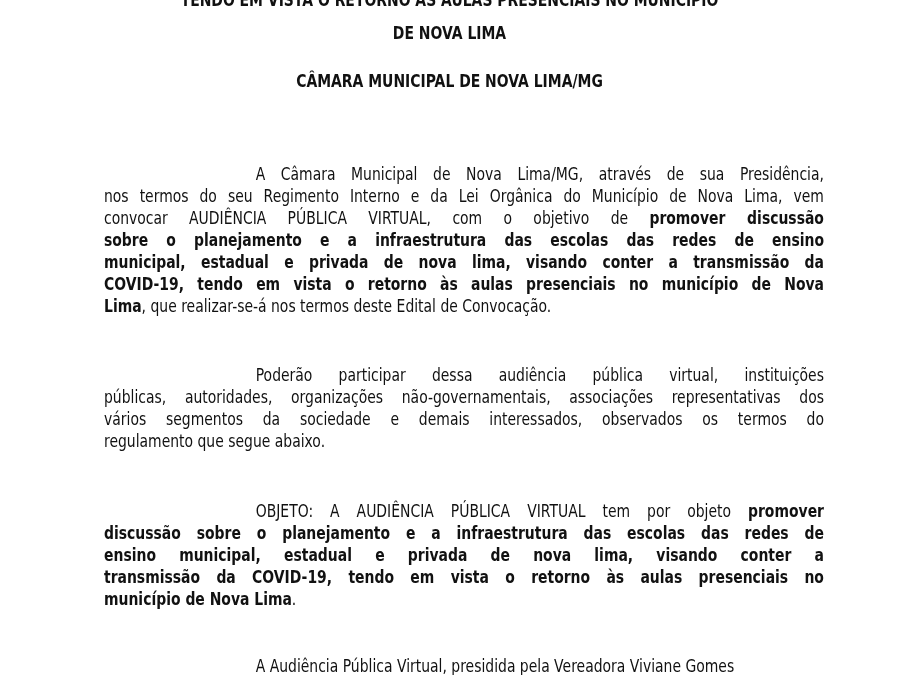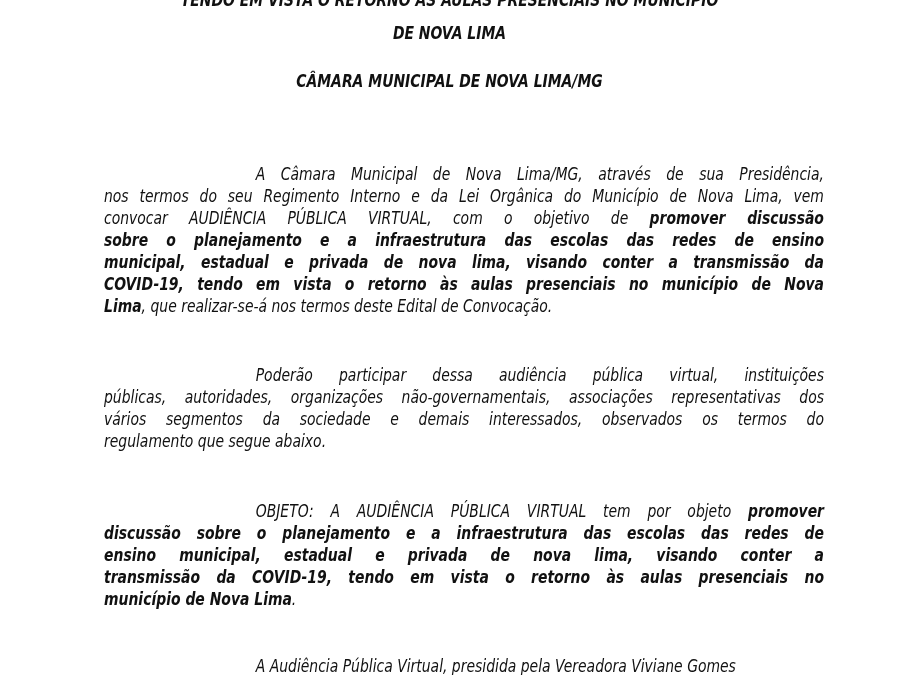--- a/index.html
+++ b/index.html
@@ -1,21 +1,21 @@
 <!DOCTYPE html>
 <html><head>
 <meta charset="utf-8">
 <style>
   html, body { margin: 0; padding: 0; }
   body {
     width: 899px; height: 675px; overflow: hidden; background: #ffffff;
     color: #111111; position: relative;
     font-family: "DejaVu Sans", "Liberation Sans", sans-serif;
   }
-  .page { position: absolute; left: 0; top: 0; width: 899px; height: 664px; font-style: italic; }
+  .page { position: absolute; left: 0; top: 0; width: 899px; height: 664px; }
   .title {
     position: absolute; left: 0; width: 899px; text-align: center;
     font-weight: bold; font-size: 17px; letter-spacing: 0px;
     transform-origin: center; transform: scaleX(0.82);
     white-space: nowrap;
   }
   .t1 { top: -10px; }
   .t2 { top: 23px; }
   .t3 { top: 71px; }
   .para {

